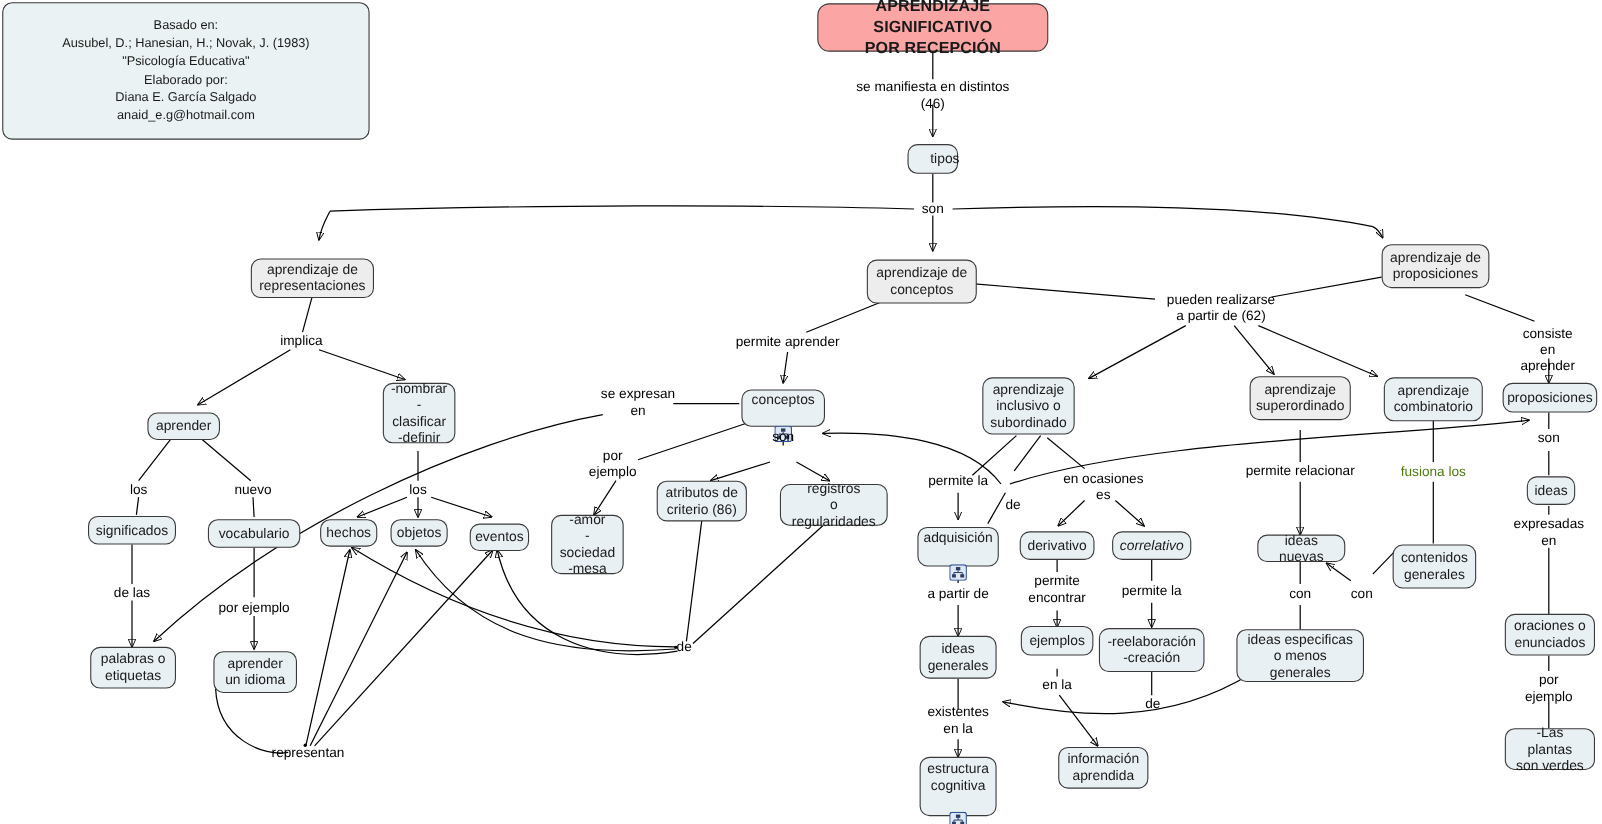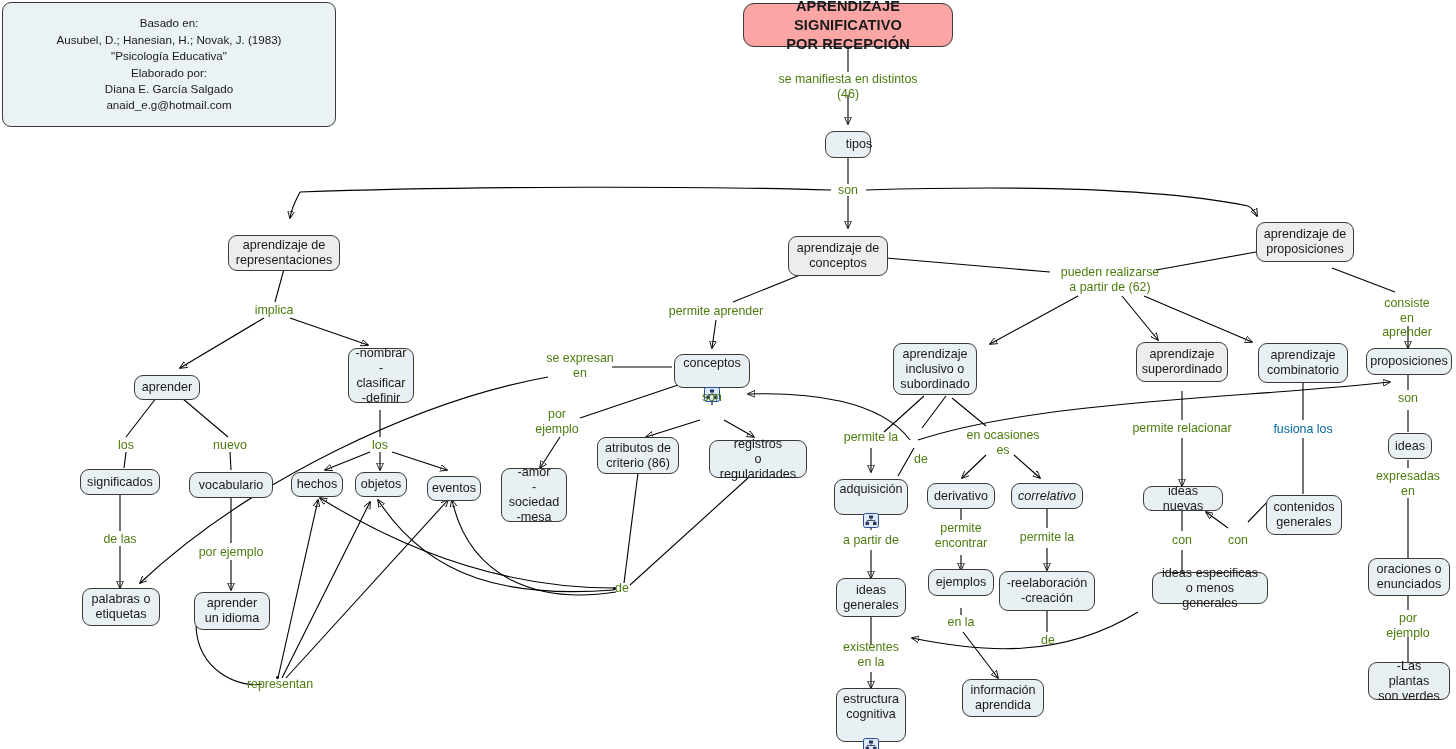--- a/index.html
+++ b/index.html
@@ -60,27 +60,27 @@
     line-height:16.4px;
     text-align:center;
     justify-content:center;
     padding:5px 8px;
   }
   .legend .lg-title{ font-weight:bold; font-size:12px; display:block; }
   .lbl{
     position:absolute;
     font-size:12.4px;
     line-height:14.6px;
-    color:#4d7c0f;
+    color:#000000;
     text-align:center;
     white-space:pre-line;
     transform:translateX(-50%);
     background:transparent;
   }
-  .lbl.red{ color:#0369a1; }
+  .lbl.red{ color:#4d7c0f; }
   .cmicon{
     width:16px;height:15px;
     margin-top:1px;
     display:block;
   }
   .junction{
     position:absolute;
     width:3px;height:3px;
     background:#000;
     border-radius:50%;
@@ -333,21 +333,21 @@
         <path d="M8 5.5 L8 7.5 M4.2 7.5 L11.8 7.5 M4.2 7.5 L4.2 9 M11.8 7.5 L11.8 9" stroke="#2b3a63" stroke-width="0.9" fill="none"></path>
       </svg>
     </span>
   </div>
 
   <div class="node" style="left:962px;top:679px;width:82px;height:38px;">información
 aprendida</div>
 
   <div class="node" style="left:1143px;top:486px;width:80px;height:25px;">ideas nuevas</div>
 
-  <div class="node" style="left:1152px;top:572px;width:116px;height:32px;">ideas especificas
+  <div class="node" style="left:1124px;top:572px;width:116px;height:48px;">ideas especificas
 o menos generales</div>
 
   <div class="node" style="left:1266px;top:495px;width:76px;height:40px;">contenidos
 generales</div>
 
   <div class="node" style="left:1366px;top:348px;width:86px;height:27px;">proposiciones</div>
 
   <div class="node" style="left:1388px;top:433px;width:44px;height:26px;">ideas</div>
 
   <div class="node" style="left:1368px;top:558px;width:82px;height:38px;">oraciones o

